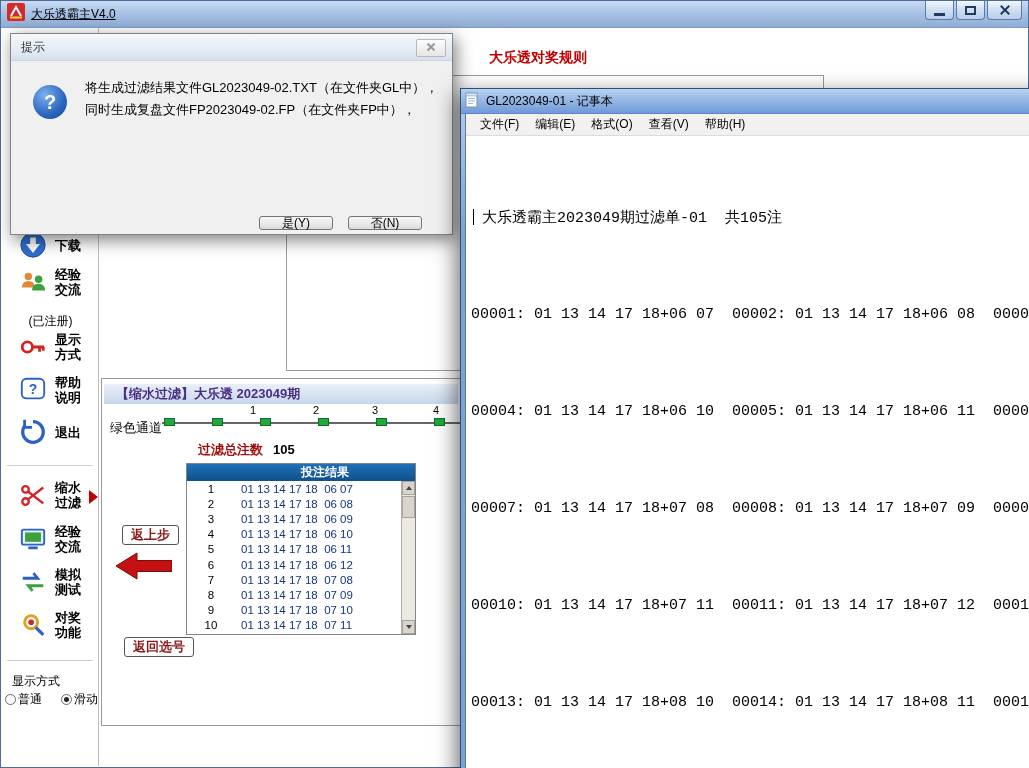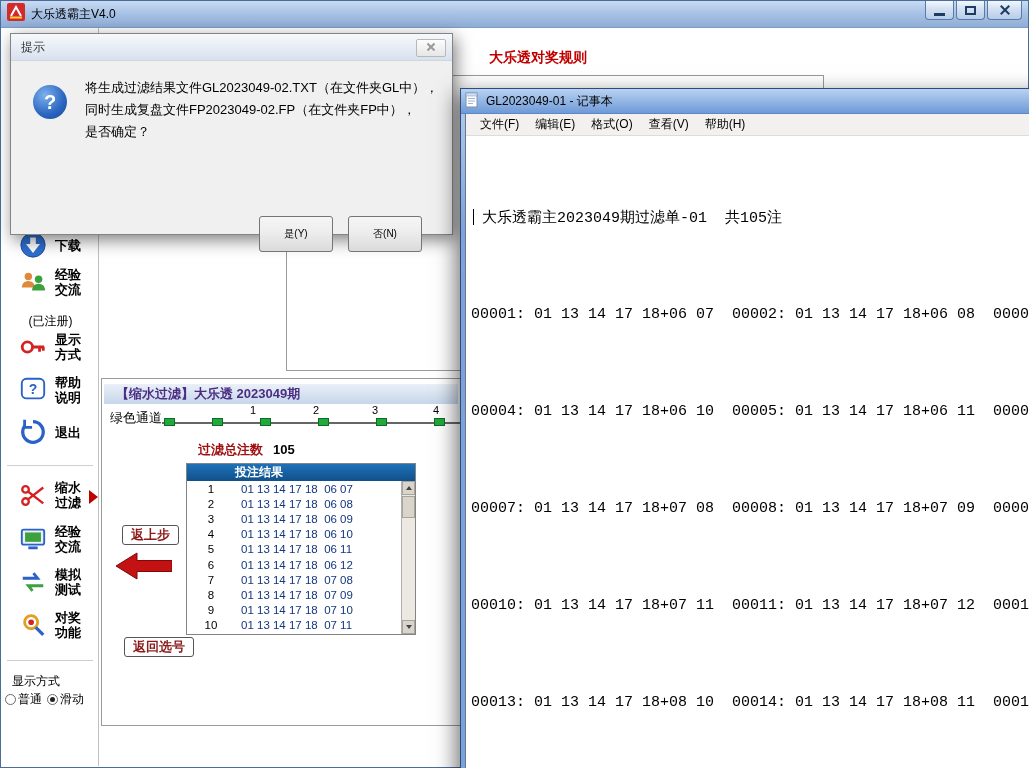--- a/index.html
+++ b/index.html
@@ -4,21 +4,21 @@
 <style>
   * { margin:0; padding:0; box-sizing:border-box; }
   html,body { width:1029px; height:768px; overflow:hidden; }
   body { font-family:"Liberation Sans", sans-serif; background:#fff; position:relative; }
   .screen { position:relative; width:1029px; height:768px; overflow:hidden; background:#fff; }
 
   
   .main-window { position:absolute; inset:0; border:1px solid #4a6d9c; background:#fff; }
   .titlebar { height:27px; background:linear-gradient(180deg,#c9dbf2,#a9c3e6 45%,#8fadd6);
               display:flex; align-items:center; padding:0 6px; border-bottom:1px solid #7f9cc4; }
-  .titlebar .title { font-size:12px; color:#000; margin-left:6px; }
+  .titlebar .title { font-size:12px; color:#000; margin-left:6px;text-decoration:underline; }
   .win-controls { position:absolute; top:0; right:6px; display:flex; }
   .win-btn { width:29px; height:19px; border:1px solid #5a7ba6; border-top:none; margin-left:2px;
              background:linear-gradient(#f2f7fd,#d2e0f2 45%,#b7cde8); border-radius:0 0 4px 4px;
              display:flex; align-items:center; justify-content:center; cursor:pointer; }
   .win-btn.close { width:35px; }
   .min-glyph { width:11px; height:3px; background:#1f3b60; margin-top:8px; }
   .max-glyph { width:11px; height:9px; border:2px solid #1f3b60; }
   .x-glyph { position:relative; width:12px; height:12px; }
   .x-glyph::before,.x-glyph::after { content:""; position:absolute; left:5px; top:0; width:2px; height:12px; background:#1f3b60; }
   .x-glyph::before { transform:rotate(45deg);} .x-glyph::after{ transform:rotate(-45deg);}
@@ -27,46 +27,46 @@
   
   .sidebar { position:absolute; left:0; top:0; width:97px; height:100%; background:#fff; border-right:1px solid #c0c0c0; }
   .side-btn { position:absolute; left:16px; display:flex; align-items:center; gap:5px; cursor:pointer; }
   .side-btn .icon { width:30px; height:30px; display:flex; align-items:center; justify-content:center; }
   .side-btn .lbl { width:28px; font-size:13px; font-weight:bold; color:#000; line-height:15px; word-break:break-all;text-align:right; }
   .registered-note { position:absolute; left:0; width:97px; text-align:center; font-size:12px; color:#000; }
   .red-pointer { position:absolute; left:87px; width:0; height:0; border-left:9px solid var(--accent-red,#c00000);
                  border-top:7px solid transparent; border-bottom:7px solid transparent; }
   .divider { position:absolute; left:5px; width:86px; border-top:1px solid #cfcfcf; border-bottom:1px solid #fff; }
   .display-label { position:absolute; left:10px; font-size:12px; color:#000; }
-  .radio-row { position:absolute; left:3px; display:flex; gap:5px; font-size:12px; align-items:center; }
+  .radio-row { position:absolute; left:3px; display:flex; gap:19px; font-size:12px; align-items:center; }
   .radio-opt { display:flex; align-items:center; gap:2px; cursor:pointer; }
   .radio { width:11px; height:11px; border:1px solid #6a6a6a; border-radius:50%; background:#fff; position:relative; }
   .radio[data-checked="true"]::after { content:""; position:absolute; left:2px; top:2px; width:5px; height:5px; border-radius:50%; background:#222; }
 
   
   .content { position:absolute; left:97px; top:0; right:0; bottom:0; background:#fff; }
   .prize-title { position:absolute; left:390px; top:21px; font-size:14px; font-weight:bold; color:var(--accent-red,#c00000); }
   .prize-box { position:absolute; left:187px; top:47px; width:538px; height:296px; border:1px solid #9a9a9a; background:#fff; }
   .prize-label { position:absolute; left:307px; font-size:13px; color:#000; }
 
   
   .filter-panel { position:absolute; left:2px; top:350px; width:362px; height:348px; border:1px solid #9a9a9a; border-right:none; background:#fff; }
   .filter-header { position:absolute; left:2px; top:5px; width:354px; height:20px; line-height:20px; padding-left:12px;
                    background:linear-gradient(#eaf0f8,#c6d6ea); font-size:13px; font-weight:bold; color:var(--filter-purple,#4b2e83); }
-  .green-label { position:absolute; left:8px; top:30px; font-size:13px; color:#000; }
+  .green-label { position:absolute; left:8px; top:40px; font-size:13px; color:#000; }
   .green-track { position:absolute; left:60px; top:43px; width:298px; height:2px; background:#666; }
   .bead { position:absolute; top:39px; width:11px; height:8px; background:var(--bead-green,#22a83c); border:1px solid #0c6e22; }
   .milestone { position:absolute; top:25px; font-size:11px; color:#000; }
   .total-row { position:absolute; left:96px; top:62px; font-size:13px; font-weight:bold; }
   .total-label { color:#a01010; } .total-value { color:#000; margin-left:10px; }
 
   .ftable { position:absolute; left:84px; top:84px; width:230px; height:172px; border:1px solid #848484; background:#fff; }
   .thead { display:flex; height:17px; background:linear-gradient(#1e71b8,var(--table-header-blue,#11508a)); color:#fff; font-size:12px; font-weight:bold; }
   .thead .tno { width:48px; text-align:left; line-height:17px; border-right:1px solid #4f8cc0;margin-top:40px; }
-  .thead .tres { flex:1; text-align:left; line-height:17px; }
+  .thead .tres { flex:1; text-align:center; line-height:17px; }
   .tbody { position:absolute; left:0; top:17px; right:14px; bottom:0; overflow:hidden; }
   .trow { display:flex; height:15.2px; font-size:11.5px; align-items:center; cursor:default; }
   .trow .tno { width:48px; text-align:center; color:#000; }
   .trow .tres { padding-left:6px; color:#14367f; white-space:pre; font-family:"Liberation Sans",sans-serif; }
   .vscroll { position:absolute; right:0; top:17px; bottom:0; width:14px; background:#ece9e2; border-left:1px solid #b0b0b0; }
   .sb-btn { position:absolute; left:0; width:13px; height:14px; background:#d9d5cc; border:1px solid #a8a49a; display:flex; align-items:center; justify-content:center; cursor:pointer; }
   .sb-up { top:0; } .sb-down { bottom:0; }
   .tri-up { width:0;height:0;border-left:3px solid transparent;border-right:3px solid transparent;border-bottom:4px solid #444; }
   .tri-down { width:0;height:0;border-left:3px solid transparent;border-right:3px solid transparent;border-top:4px solid #444; }
   .sb-thumb { position:absolute; left:0; top:15px; width:13px; height:22px; background:#d9d5cc; border:1px solid #a8a49a; cursor:grab; }
@@ -85,22 +85,22 @@
   .dlg-titlebar { height:27px; background:linear-gradient(#f6f9fc,#e4ebf4 60%,#d7e1ee); border-bottom:1px solid #d0d6de;
                   display:flex; align-items:center; padding:0 10px; font-size:12px; color:#333; }
   .dlg-close { position:absolute; right:6px; top:5px; width:30px; height:18px; border:1px solid #b8b8b8; border-radius:2px;
                background:linear-gradient(#fdfdfd,#e6e6e6); display:flex; align-items:center; justify-content:center; cursor:pointer; }
   .dlg-close .x-glyph::before,.dlg-close .x-glyph::after { background:#9a9a9a; height:10px; }
   .dlg-body { position:absolute; top:27px; left:0; right:0; bottom:0; }
   .q-icon { position:absolute; left:22px; top:24px; width:34px; height:34px; border-radius:50%;
             background:radial-gradient(circle at 35% 30%, #7db0ec, #2a65c0 60%, #1b4a97);
             color:#fff; font-size:20px; font-weight:bold; display:flex; align-items:center; justify-content:center; }
   .dlg-lines { position:absolute; left:74px; top:16px; font-size:13px; color:#000; line-height:22px; }
-  .dlg-btn { position:absolute; top:155px; width:74px; height:36px; border:1px solid #757575; border-radius:3px;
-             background:linear-gradient(#f6f6f6,#ededed 45%,#dadada); font-size:10px; color:#000;
+  .dlg-btn { position:absolute; top:155px; width:74px; height:14px; border:1px solid #757575; border-radius:3px;
+             background:linear-gradient(#f6f6f6,#ededed 45%,#dadada); font-size:12px; color:#000;
              display:flex; align-items:center; justify-content:center; cursor:pointer; }
   .dlg-yes { left:248px; } .dlg-no { left:337px; }
 
   
   .notepad { position:absolute; left:460px; top:88px; width:600px; height:700px;
              background:linear-gradient(#b6cfee,#7fa2d8 20%,#7aa2d8); border:1px solid #2a4d7e;
              padding:0 4px 4px 4px; box-shadow:-4px 6px 20px rgba(0,0,0,.55); }
   .np-titlebar { height:25px; display:flex; align-items:center; gap:6px; padding-left:3px; font-size:12px; color:#000;
                  background:linear-gradient(#b9d2f1,#6f9ad8); margin:0 -4px; padding-right:8px; border-bottom:1px solid #5d86c2; }
   .np-inner { background:#fff; height:calc(100% - 25px); border:1px solid #64778c; border-top:none; display:flex; flex-direction:column; margin:0; }
@@ -355,21 +355,20 @@
       <span>提示</span>
       <span class="dlg-close">
           <span class="x-glyph"></span>
         </span>
     </div>
     <div class="dlg-body">
       <div class="q-icon">?</div>
       <div class="dlg-lines">
         <div>将生成过滤结果文件GL2023049-02.TXT（在文件夹GL中），</div>
         <div>同时生成复盘文件FP2023049-02.FP（在文件夹FP中），</div>
-        <div>是否确定？</div>
       </div>
       <div class="dlg-btn dlg-yes">是(Y)</div>
       <div class="dlg-btn dlg-no">否(N)</div>
     </div>
   </div>
 
   <div class="notepad">
     <div class="np-titlebar">
       <span class="icon">
         <svg width="16" height="16" viewBox="0 0 16 16">

